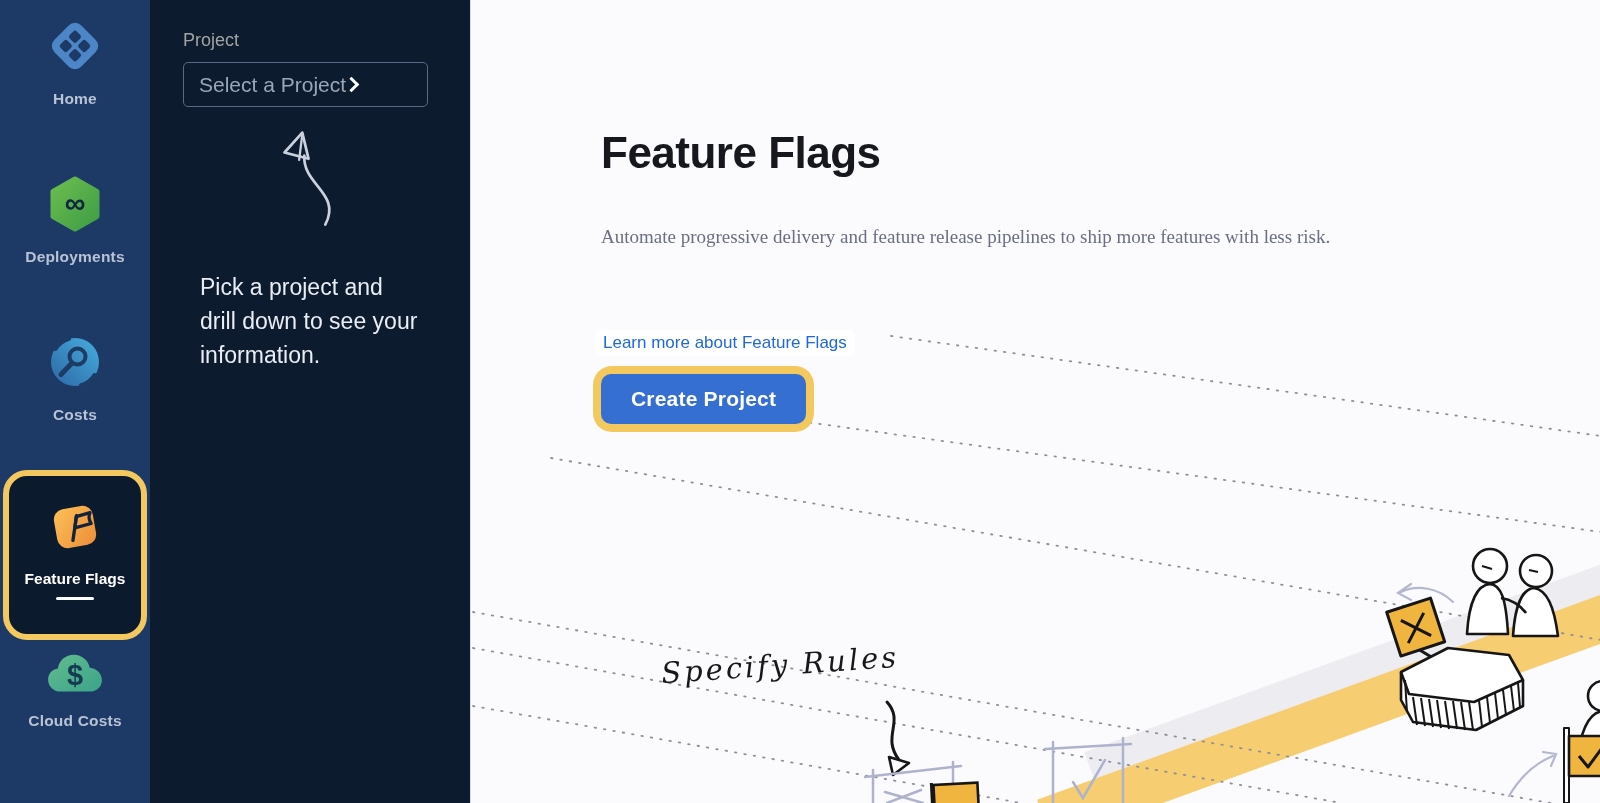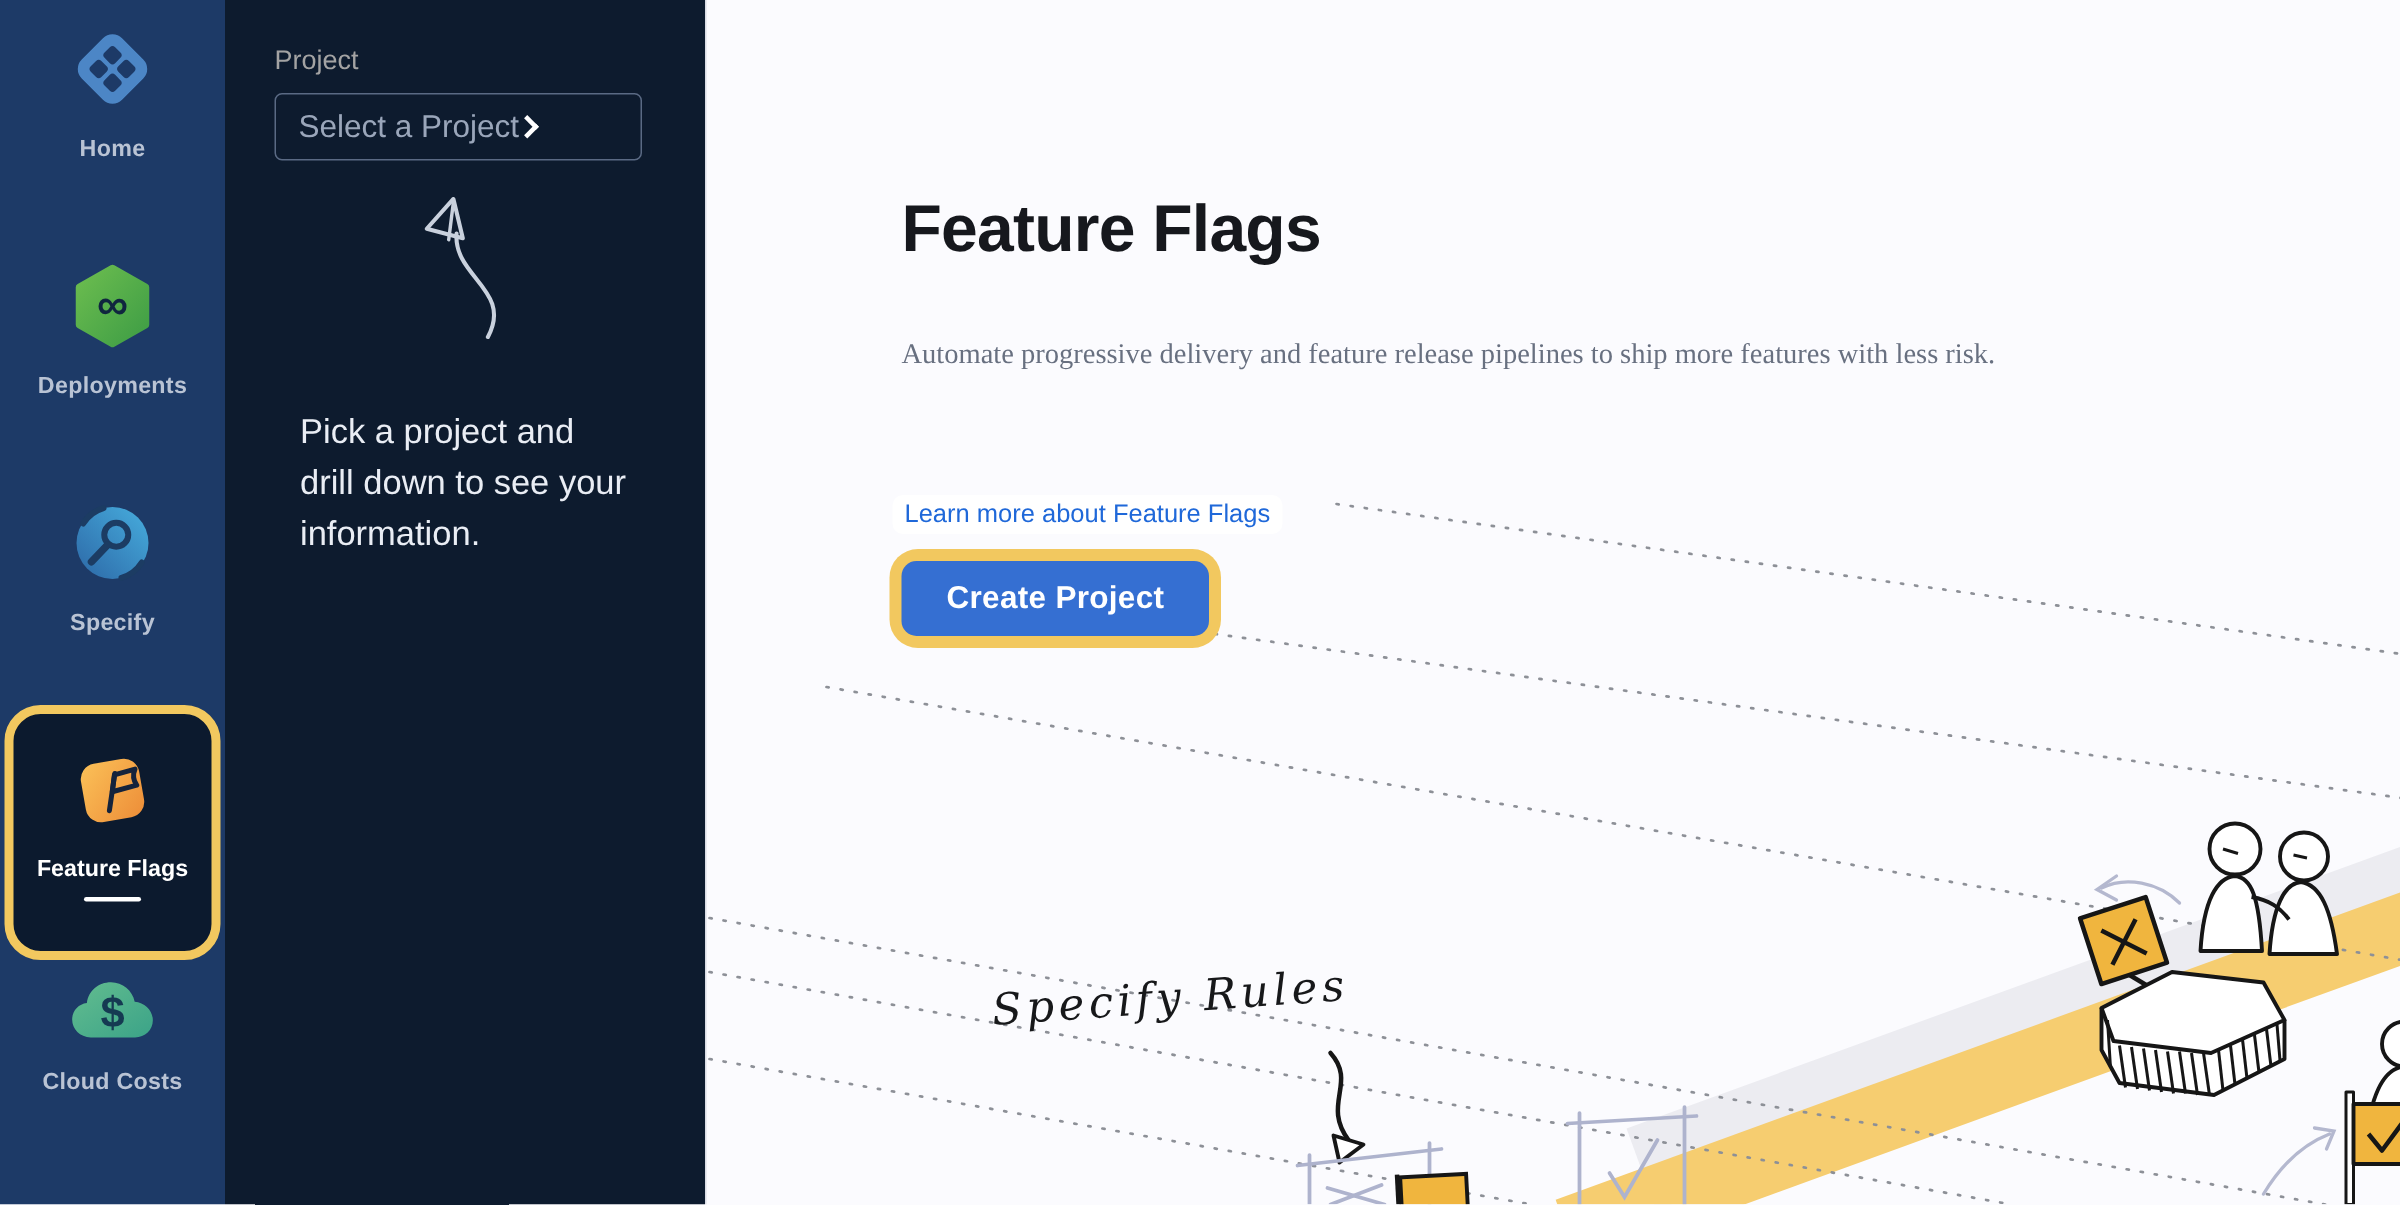--- a/index.html
+++ b/index.html
@@ -101,21 +101,21 @@
               <stop offset="1" stop-color="#47aede"></stop>
         </linearGradient>
           </defs>
         <circle cx="28" cy="28" r="24" fill="url(#g-bld)"></circle>
         <path d="M8.5 15 A24 24 0 0 1 22 4.8" stroke="#1c3c63" stroke-width="4" fill="none" stroke-linecap="round"></path>
         <path d="M47.5 41 A24 24 0 0 1 34 51.2" stroke="#1c3c63" stroke-width="4" fill="none" stroke-linecap="round"></path>
         <circle cx="30.5" cy="22.5" r="8" fill="none" stroke="#1c3c63" stroke-width="4"></circle>
         <line x1="24.5" y1="29.5" x2="14" y2="40.5" stroke="#1c3c63" stroke-width="5" stroke-linecap="round"></line>
       </svg>
     </span>
-    <span class="label">Specify</span>
+    <span class="label">Costs</span>
   </div>
 
   <div class="active-box">
     <span>
       <svg width="58" height="58" viewBox="0 0 56 56">
         <defs>
             <linearGradient id="g-ff" x1="0" y1="0" x2="1" y2="1">
           <stop offset="0" stop-color="#fbc158"></stop>
               <stop offset="1" stop-color="#ed8d38"></stop>
         </linearGradient>

